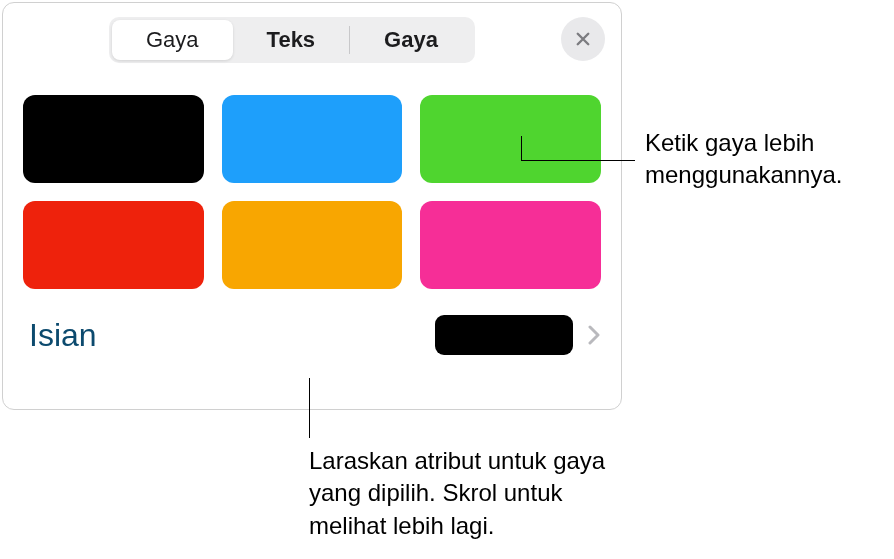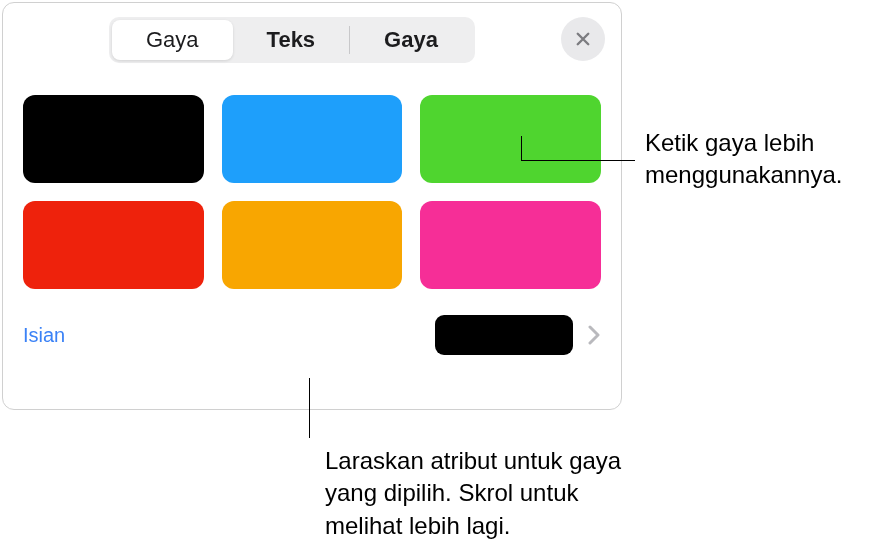--- a/index.html
+++ b/index.html
@@ -86,22 +86,23 @@
       cursor: pointer;
     }
     .fill-row {
       display: flex;
       align-items: center;
       justify-content: space-between;
       padding: 0 20px;
       margin-top: 26px;
     }
     .fill-label {
-      font-size: 20px;
-      color: #3b82f6;
+      font-size: 32px;
+      color: #0c4a6e;
+      margin-left: 6px;
     }
     .fill-right {
       display: flex;
       align-items: center;
       gap: 14px;
     }
     .fill-chip {
       width: 138px;
       height: 40px;
       border-radius: 9px;
@@ -163,13 +164,13 @@
       </div>
     </div>
   </div>
 </div>
 
 <div class="callout-line" style="left:521px; top:136px; width:1px; height:24px;"></div>
 <div class="callout-line" style="left:521px; top:160px; width:114px; height:1px;"></div>
 <div class="callout-text" style="left:645px; top:127px; width:240px;">Ketik gaya lebih menggunakannya.</div>
 
 <div class="callout-line" style="left:309px; top:378px; width:1px; height:60px;"></div>
-<div class="callout-text" style="left:309px; top:445px; width:300px;margin-left:16px;">Laraskan atribut untuk gaya yang dipilih. Skrol untuk melihat lebih lagi.</div>
+<div class="callout-text" style="left:309px; top:445px; width:300px;">Laraskan atribut untuk gaya yang dipilih. Skrol untuk melihat lebih lagi.</div>
 
 </body></html>

